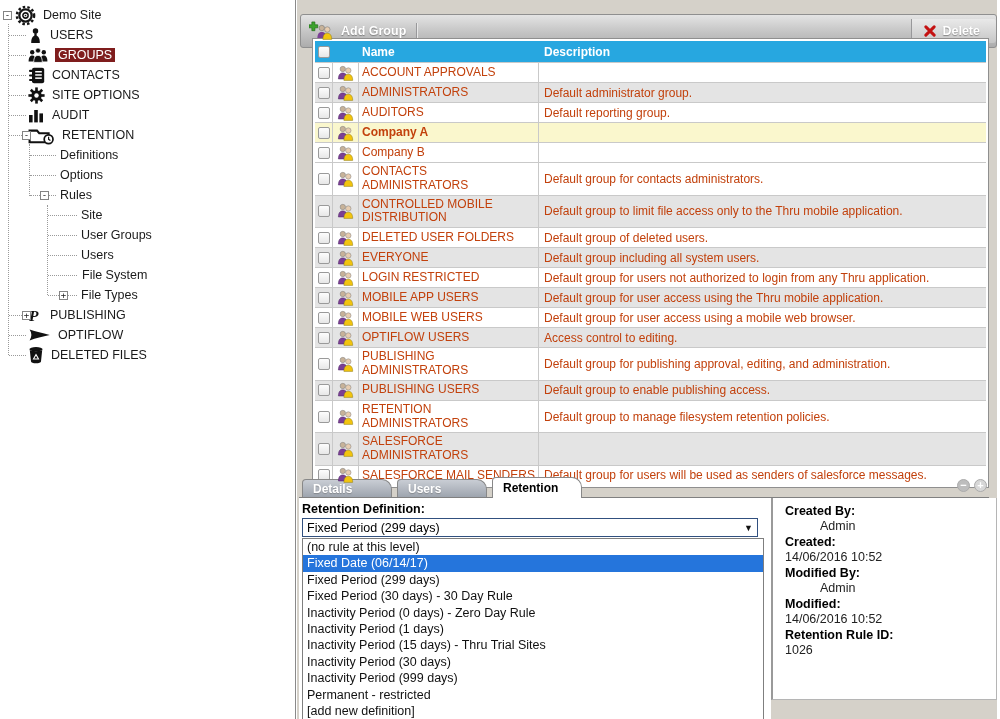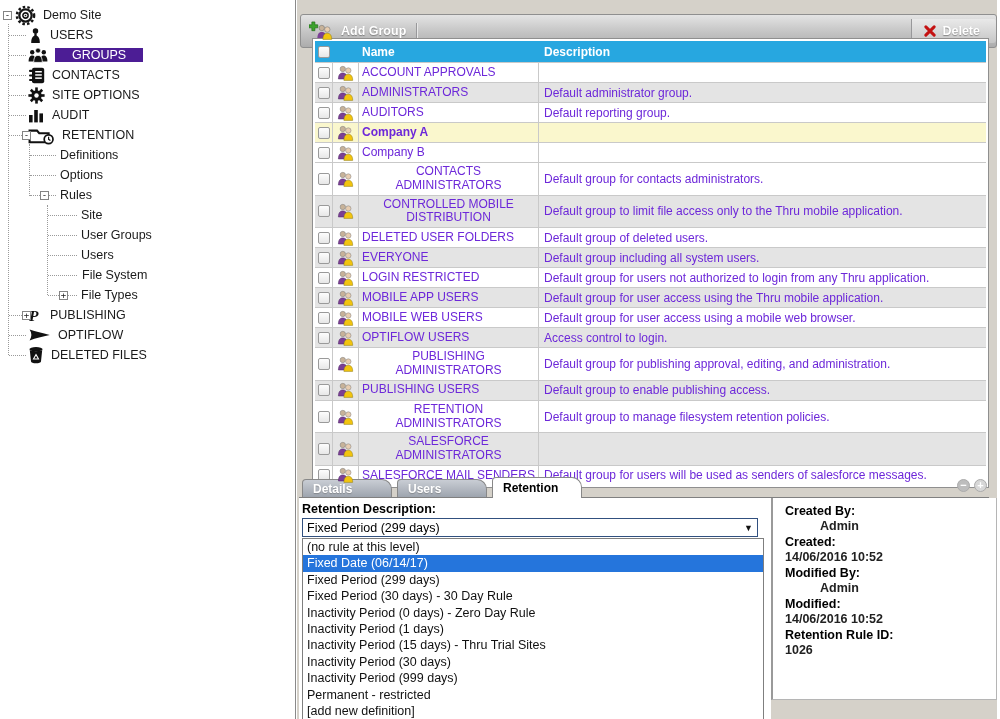--- a/index.html
+++ b/index.html
@@ -11,41 +11,41 @@
   .tree { position:absolute; left:0; top:0; width:296px; height:719px; background:#fff;
           border-right:1px solid #8a8a8a; padding-top:5px; }
   .trunk { position:absolute; width:0; border-left:1px dotted #9a9a9a; }
   .tree-row { position:relative; height:20px; display:flex; align-items:center; font-size:12.5px; color:#1a1a1a; cursor:default; }
   .tree-row .stub { position:absolute; top:10px; height:0; border-top:1px dotted #9a9a9a; }
   .expander { position:absolute; top:5.5px; width:9px; height:9px; background:#fff; border:1px solid #848484;
               font-size:9px; line-height:6px; text-align:center; color:#222; z-index:2;
               font-family:"DejaVu Sans Mono", monospace; }
   .tree-icon { display:inline-flex; align-items:center; justify-content:center; z-index:1; }
   .tree-label { margin-left:7px; white-space:nowrap; }
-  .tree-label.selected { background:#4c1d95; color:#fff; padding:0 17px; }
+  .tree-label.selected { background:#7f1d1d; color:#fff; padding:0 3px; }
 
   
   .main { position:absolute; left:297px; top:0; width:700px; height:719px; background:#D5D1C9; }
 
   .toolbar { position:absolute; top:2px; left:3px; right:0; height:34px;
              background:linear-gradient(180deg,#E4E4E4 0%,#C9C9C9 45%,#ACACAC 100%);
              border:1px solid #8f8f8f; border-radius:3px; display:flex; align-items:center;margin-top:12px; }
   .tb-btn { display:flex; align-items:center; gap:6px; height:100%; padding:0 10px 0 8px; cursor:pointer; }
   .tb-label { color:#fff; font-weight:bold; font-size:12.5px; text-shadow:0 1px 1px rgba(60,60,60,.5); }
   .tb-sep { width:1px; height:17px; background:#98989a; box-shadow:1px 0 0 #e8e8e8; }
   .delete-btn { margin-left:auto; height:24px; display:flex; align-items:center; gap:6px; padding:0 16px 0 12px;
                 background:linear-gradient(180deg,#E9E9E9,#C6C6C6); border-left:1px solid #98989a;
                 border-radius:0 3px 3px 0; cursor:pointer; }
 
   
   .grid-wrap { position:absolute; top:38px; left:15px; width:677px; border:1px solid #8f8f8f; background:#fff; padding:2px; }
   .grid-header { display:grid; grid-template-columns:18px 26px 180px 1fr; background:#27A7E0; color:#fff;
                  font-weight:bold; font-size:12px; height:21px; align-items:center; }
   .grid-row { display:grid; grid-template-columns:18px 26px 180px 1fr; min-height:20px; border-top:1px solid #C9C9C9;
-              font-size:12px; color:#6d28d9; background:#fff; align-items:stretch;text-align:center; }
+              font-size:12px; color:#c2410c; background:#fff; align-items:stretch; }
   .grid-row.shade { background:#E4E4E4; }
   .grid-row.selected { background:#FAF7CD; }
   .grid-row.selected .cell-name { font-weight:bold; }
   .cell-check { display:flex; align-items:center; justify-content:center; border-right:1px solid #C9C9C9; }
   .cell-icon { display:flex; align-items:center; justify-content:center; border-right:1px solid #C9C9C9; }
   .cell-name { display:flex; align-items:center; padding:2px 3px; border-right:1px solid #C9C9C9; line-height:1.15; }
   .cell-desc { display:flex; align-items:center; padding:2px 5px; }
   .checkbox { width:12px; height:12px; border:1px solid #9a9a9a; border-radius:2px;
               background:linear-gradient(#FDFDFD,#E7E7E7); cursor:pointer; }
 
@@ -72,21 +72,21 @@
   .select-caret { margin-left:auto; font-size:9px; color:#111; }
   .dropdown-list { width:462px; margin-top:1px; border:1px solid #7f7f7f; background:#fff; }
   .dd-option { height:16.4px; line-height:16.4px; padding-left:4px; font-size:12.5px; color:#111;
                white-space:nowrap; overflow:hidden; cursor:pointer; }
   .dd-option.hl { background:#2575DC; color:#fff; }
 
   .meta-box { width:226px; height:202px; background:#fff; border-left:2px solid #9a9a9a;
               border-right:1px solid #b5b5b5; border-bottom:1px solid #b5b5b5; padding:6px 8px 0 12px; }
   .meta-field { margin-bottom:1px; }
   .meta-label { font-size:12.5px; font-weight:bold; color:#000; line-height:15px; }
-  .meta-value { font-size:12.5px; color:#222; line-height:15px;font-weight:bold; }
+  .meta-value { font-size:12.5px; color:#222; line-height:15px; }
   .meta-value.indent { padding-left:35px; }
 </style>
 </head>
 <body>
 
 <div id="screen">
 
   <div class="tree">
     <div class="trunk" style="left:8px;top:24px;height:331px;"></div>
     <div class="trunk" style="left:29px;top:144px;height:52px;"></div>
@@ -518,21 +518,21 @@
               <span class="tree-icon">
                 <svg width="17" height="16" viewBox="0 0 17 16">
                   <circle cx="5.8" cy="4" r="2.7" fill="#C7B299" stroke="#7d7d7d" stroke-width="0.5"></circle>
                   <path d="M1.4 14 c0-4.6 1.9-6.1 4.4-6.1 s4.4 1.5 4.4 6.1 z" fill="#7A3F95" stroke="#4d2363" stroke-width="0.5"></path>
                   <circle cx="11.3" cy="5.5" r="2.7" fill="#E8CDB0" stroke="#7d7d7d" stroke-width="0.5"></circle>
                   <path d="M6.9 15.4 c0-4.6 1.9-6.1 4.4-6.1 s4.4 1.5 4.4 6.1 z" fill="#F2C40F" stroke="#8a7a20" stroke-width="0.5"></path>
                 </svg>
               </span>
             </div>
             <div class="cell-name">OPTIFLOW USERS</div>
-            <div class="cell-desc">Access control to login.</div>
+            <div class="cell-desc">Access control to editing.</div>
           </div>
           <div class="grid-row">
             <div class="cell-check">
               <span class="checkbox"></span>
             </div>
             <div class="cell-icon">
               <span class="tree-icon">
                 <svg width="17" height="16" viewBox="0 0 17 16">
                   <circle cx="5.8" cy="4" r="2.7" fill="#C7B299" stroke="#7d7d7d" stroke-width="0.5"></circle>
                   <path d="M1.4 14 c0-4.6 1.9-6.1 4.4-6.1 s4.4 1.5 4.4 6.1 z" fill="#7A3F95" stroke="#4d2363" stroke-width="0.5"></path>
@@ -622,21 +622,21 @@
             <div class="tab">Users</div>
             <div class="tab active">Retention</div>
           </div>
         <div class="mini-btns">
           <span class="mini-btn minus">−</span>
           <span class="mini-btn plus">+</span>
         </div>
       </div>
       <div class="panel-body">
         <div class="form-area">
-          <div class="form-label">Retention Description:</div>
+          <div class="form-label">Retention Definition:</div>
           <div class="select-box">
             <span>Fixed Period (299 days)</span>
             <span class="select-caret">▼</span>
           </div>
           <div class="dropdown-list" id="dropdown-list">
               <div class="dd-option">(no rule at this level)</div>
               <div class="dd-option hl">Fixed Date (06/14/17)</div>
               <div class="dd-option">Fixed Period (299 days)</div>
               <div class="dd-option">Fixed Period (30 days) - 30 Day Rule</div>
               <div class="dd-option">Inactivity Period (0 days) - Zero Day Rule</div>

